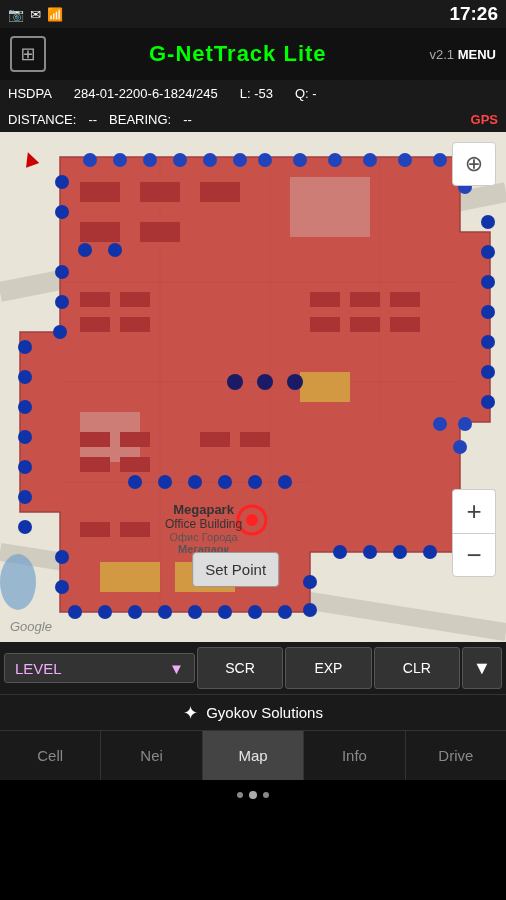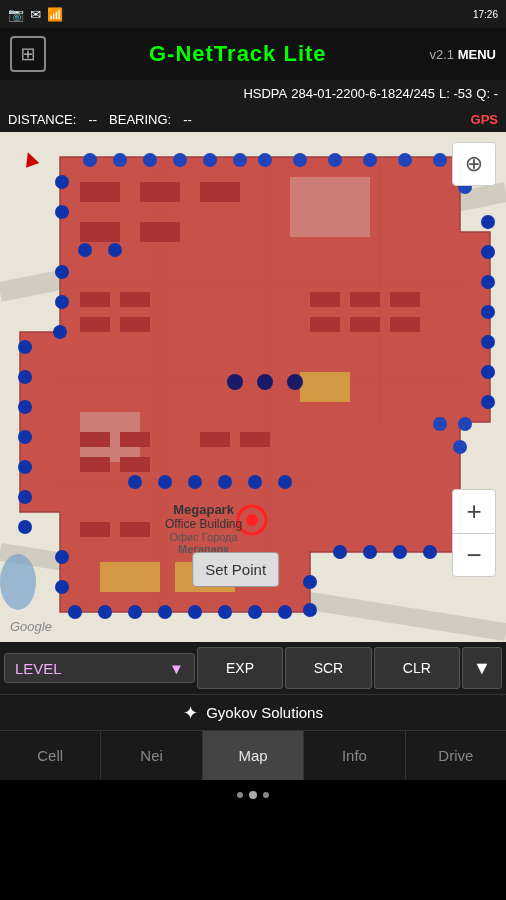--- a/index.html
+++ b/index.html
@@ -18,21 +18,21 @@
       height: 28px;
       background: #1a1a1a;
       display: flex;
       align-items: center;
       justify-content: space-between;
       padding: 0 8px;
       color: #fff;
       font-size: 13px;
     }
     .status-left { display: flex; gap: 6px; align-items: center; }
-    .status-right { font-weight: normal; font-size: 10px; text-align: right; }
+    .status-right { font-weight: bold; font-size: 19px; text-align: right; }
 
     
     #app-header {
       width: 100%;
       height: 52px;
       background: #111;
       display: flex;
       align-items: center;
       justify-content: space-between;
       padding: 0 10px;
@@ -58,22 +58,21 @@
     
     #info-bar1 {
       width: 100%;
       height: 26px;
       background: #1a1a1a;
       display: flex;
       align-items: center;
       padding: 0 8px;
       color: #fff;
       font-size: 13px;
-      gap: 4px;
-      justify-content: flex-end;
+      gap: 22px;
     }
     #info-bar2 {
       width: 100%;
       height: 26px;
       background: #1a1a1a;
       display: flex;
       align-items: center;
       padding: 0 8px;
       color: #fff;
       font-size: 13px;
@@ -464,22 +463,22 @@
   <div id="set-point-btn" style="position:absolute;bottom:55px;left:50%;transform:translateX(-70%);background:#ddd;border:1px solid #999;border-radius:4px;padding:8px 12px;font-size:15px;color:#333;cursor:pointer;">Set Point</div>
 
   <div id="google-label" style="position:absolute;bottom:8px;left:10px;color:#888;font-size:13px;font-style:italic;">Google</div>
 </div>
 
 <div id="controls-bar">
   <div class="level-select">
     <span>LEVEL</span>
     <span>▼</span>
   </div>
+  <div class="ctrl-btn">SCR</div>
   <div class="ctrl-btn">EXP</div>
-  <div class="ctrl-btn">SCR</div>
   <div class="ctrl-btn">CLR</div>
   <div class="ctrl-btn-down">▼</div>
 </div>
 
 <div id="branding-bar">
   <span style="color:#fff;font-size:18px;">✦</span>
   <span id="brand-logo" style="color:#fff;font-size:15px;">Gyokov Solutions</span>
 </div>
 
 <div id="bottom-tabs">

